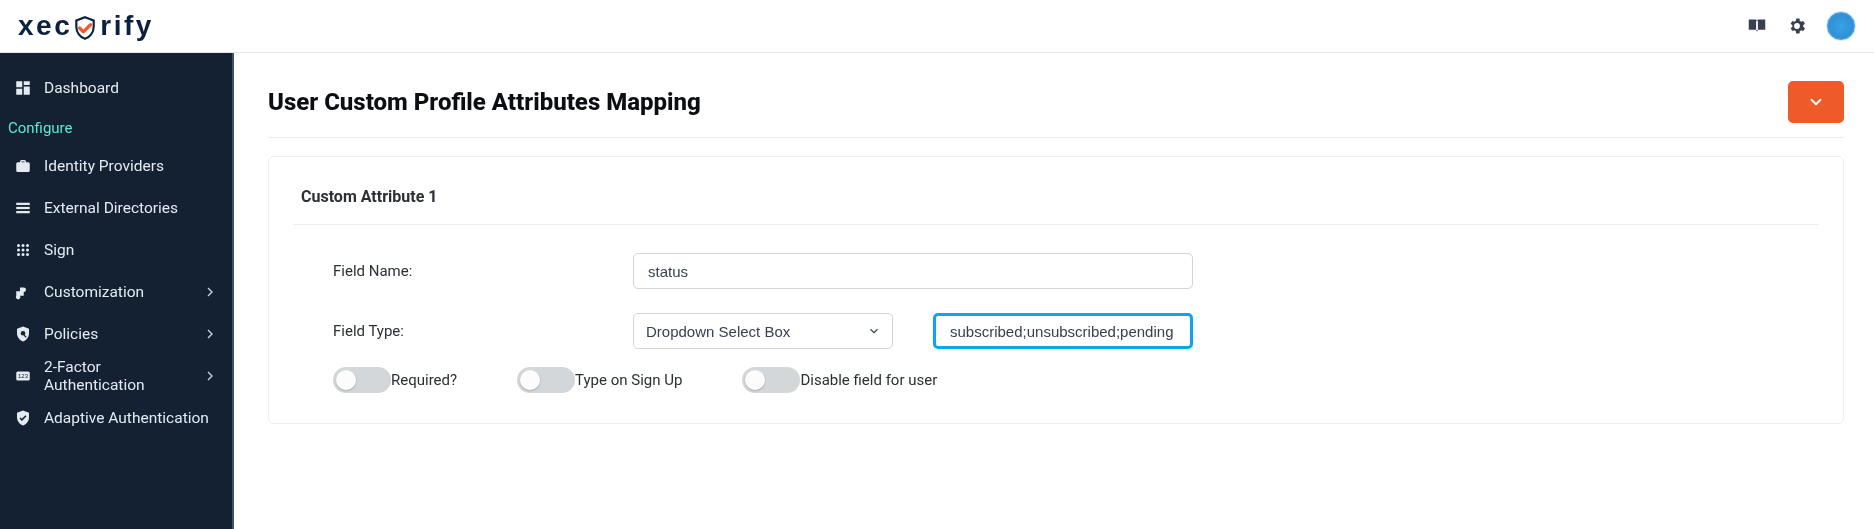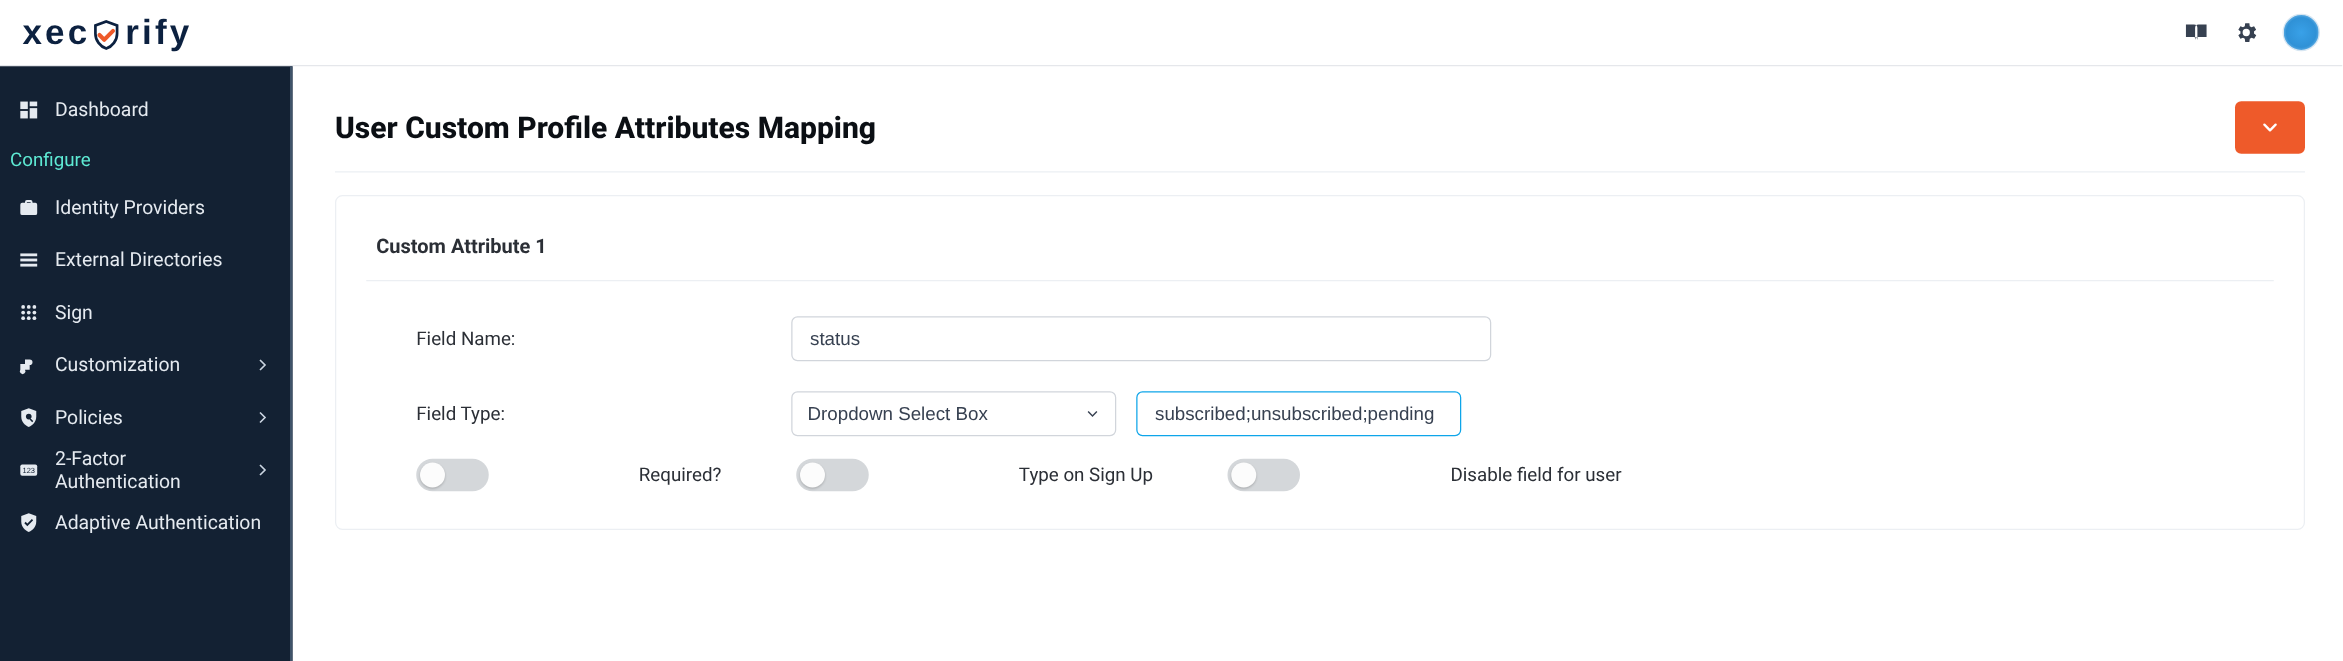--- a/index.html
+++ b/index.html
@@ -41,25 +41,25 @@
     .card { margin-top:18px; border:1px solid #eceff3; border-radius:6px; padding:20px 24px 30px; }
     .card-title { font-weight:700; font-size:16px; color:#2b2f36; padding:10px 8px 18px; }
     .card hr { border:none; border-top:1px solid #eceff3; margin: 0 0 28px; }
 
     .form-grid { display:grid; grid-template-columns: 300px 560px 1fr; row-gap:24px; align-items:center; padding-left:40px; }
     .label { font-size:15px; color:#2b2f36; }
     .input { height:36px; width: 560px; border:1px solid #d1d5db; border-radius:5px; padding:0 14px; font-size:15px; color:#374151; outline:none; }
     .select { height:36px; width: 260px; border:1px solid #d1d5db; border-radius:5px; padding:0 12px; font-size:15px; color:#374151; background:#fff; appearance:none; -webkit-appearance:none; position:relative; }
     .select-wrap { position:relative; display:inline-block; }
     .select-wrap .sel-caret { position:absolute; right:12px; top:50%; transform:translateY(-50%); pointer-events:none; color:#374151; }
-    .inline-row { display:flex; align-items:center; gap:16px; }
-    .options-input { height:36px; width: 260px; border:1px solid #0ea5e9; border-radius:5px; padding:0 14px; font-size:15px; color:#374151; outline:none; }
+    .inline-row { display:flex; align-items:center; gap:40px; }
+    .options-input { height:36px; width: 260px; border:3px solid #0ea5e9; border-radius:5px; padding:0 14px; font-size:15px; color:#374151; outline:none; }
 
     .toggles-row { display:flex; align-items:center; gap:60px; padding:18px 0 0 40px; }
-    .toggle-block { display:flex; align-items:center; gap:120px; }
+    .toggle-block { display:flex; align-items:center; }
     .toggle { width:58px; height:26px; border-radius:999px; background:#d4d7da; position:relative; cursor:pointer; }
     .toggle .knob { position:absolute; left:3px; top:3px; width:20px; height:20px; border-radius:50%; background:#fcfcfc; box-shadow:0 1px 2px rgba(0,0,0,.2); }
     .toggle-label { font-size:15px; color:#2b2f36; }
 
     
     svg { display:block; }
   </style>
 </head>
 <body>
 

